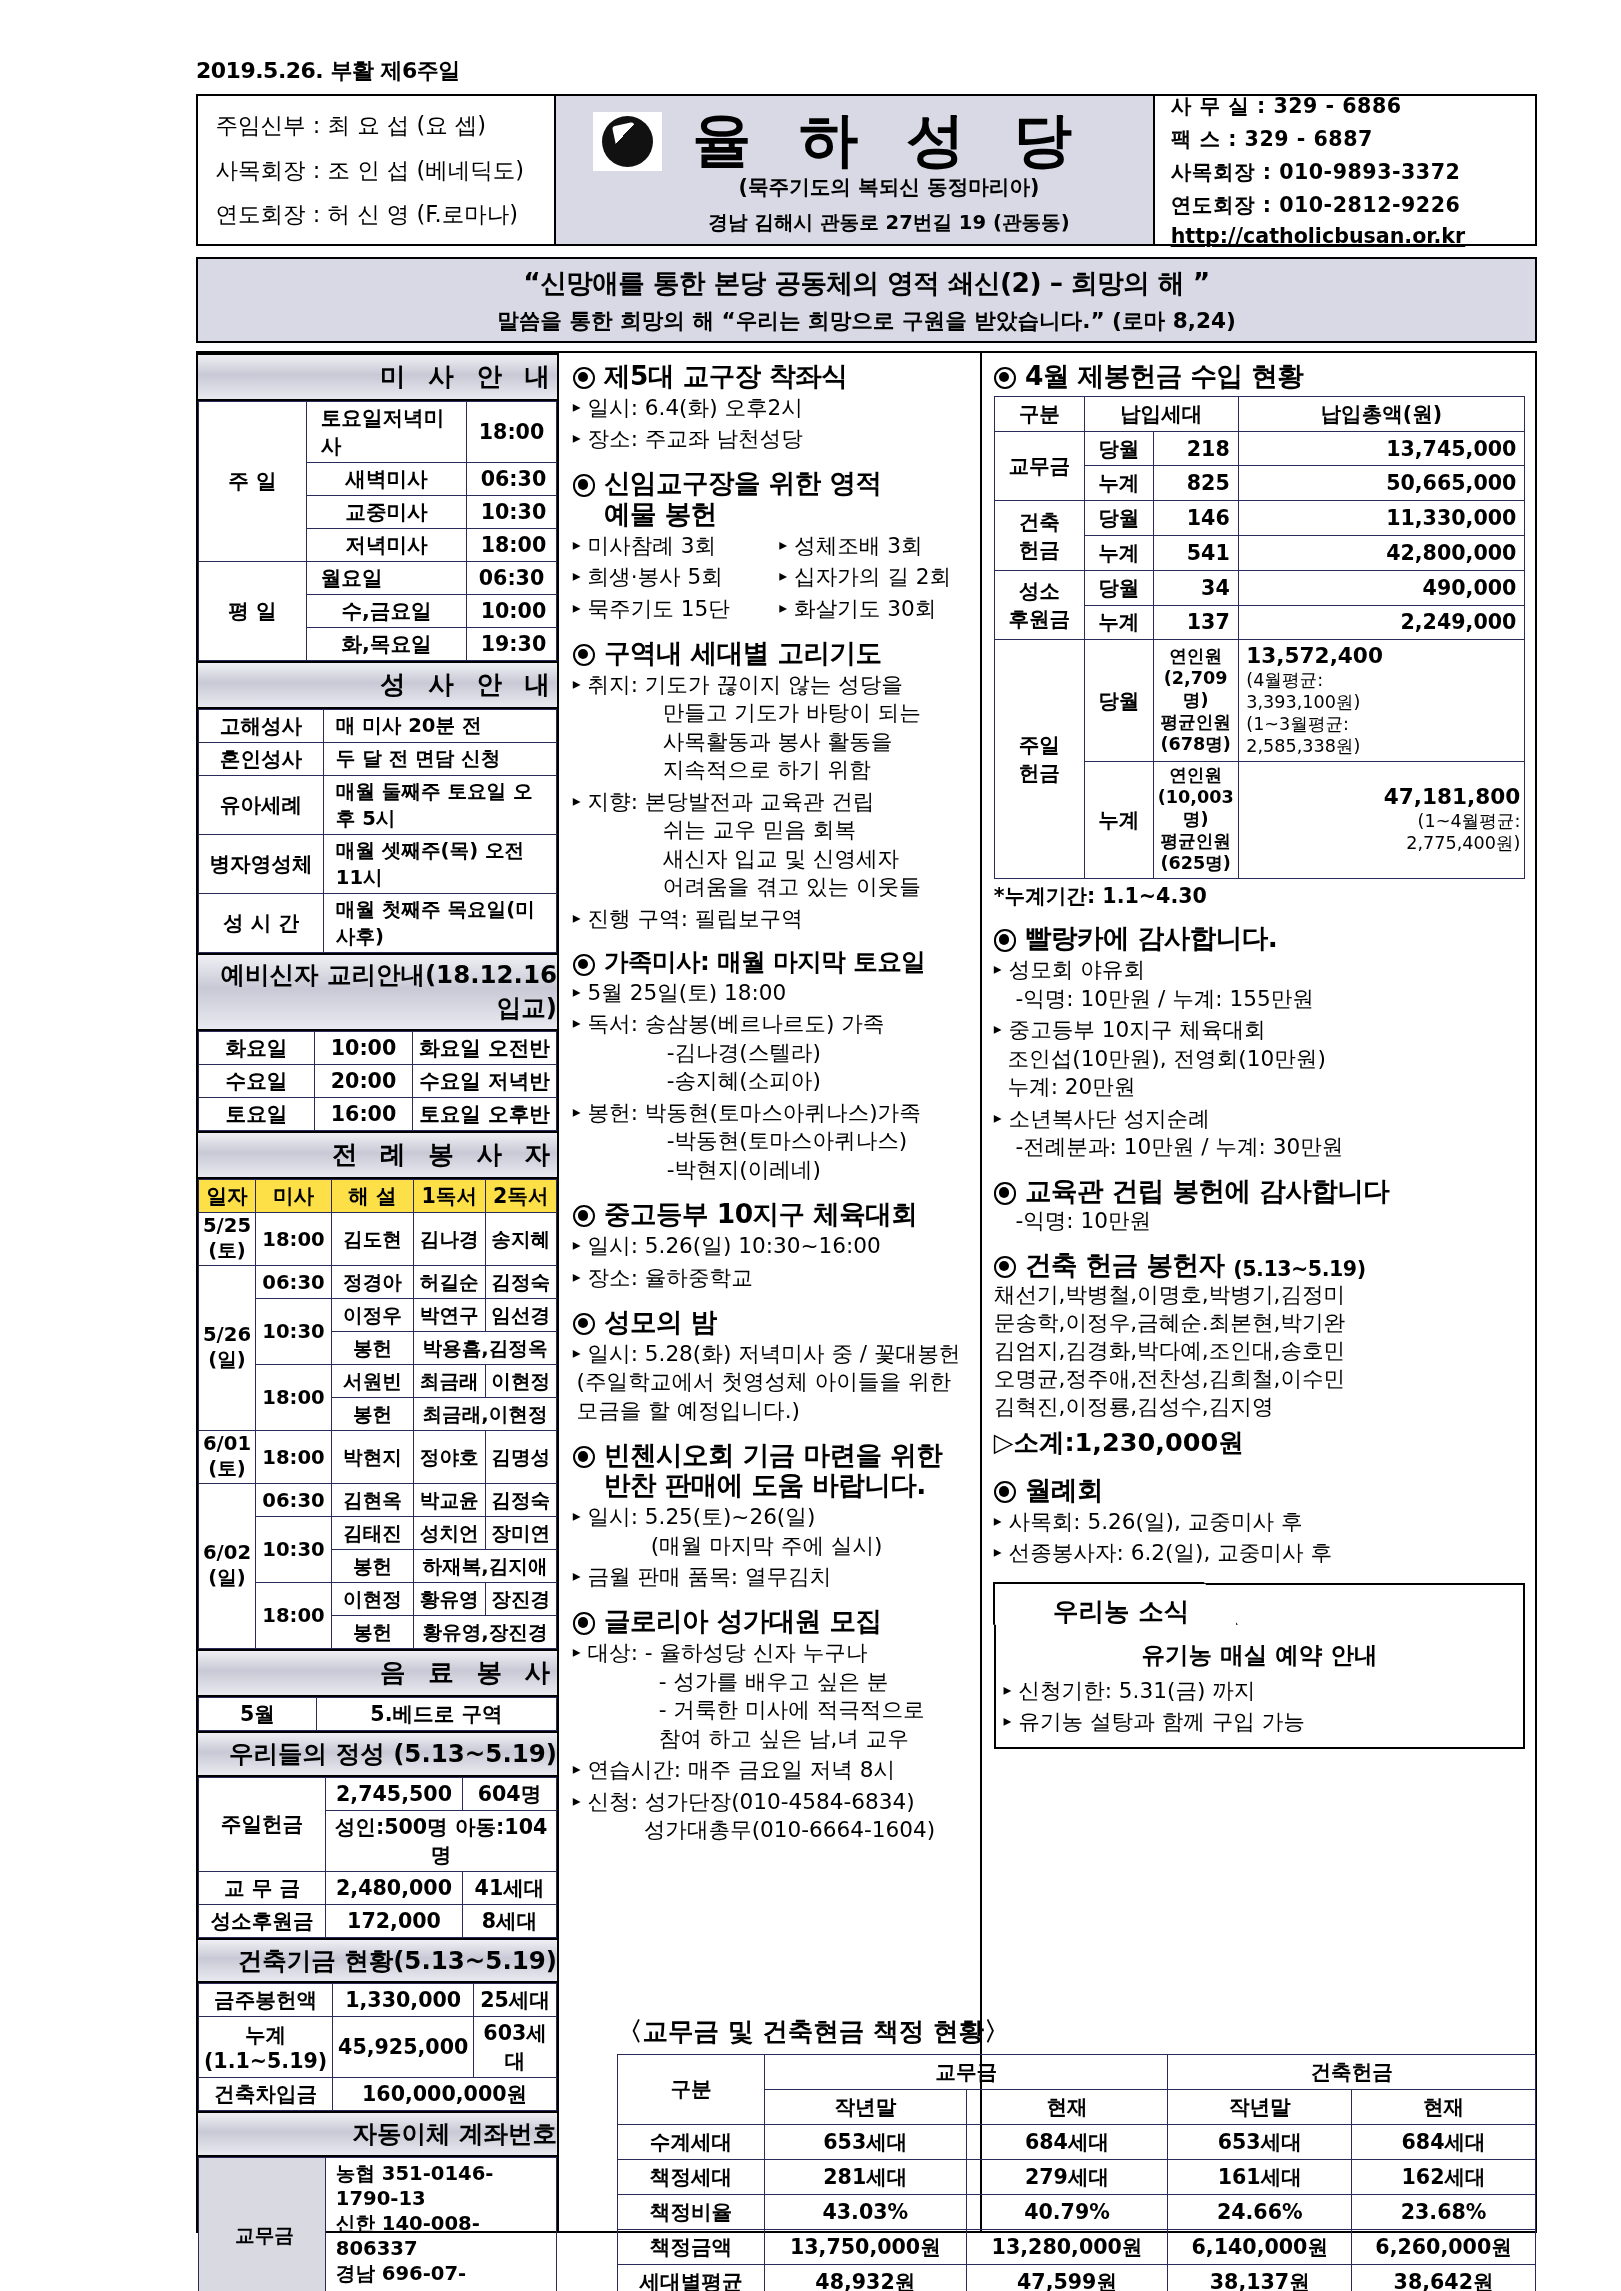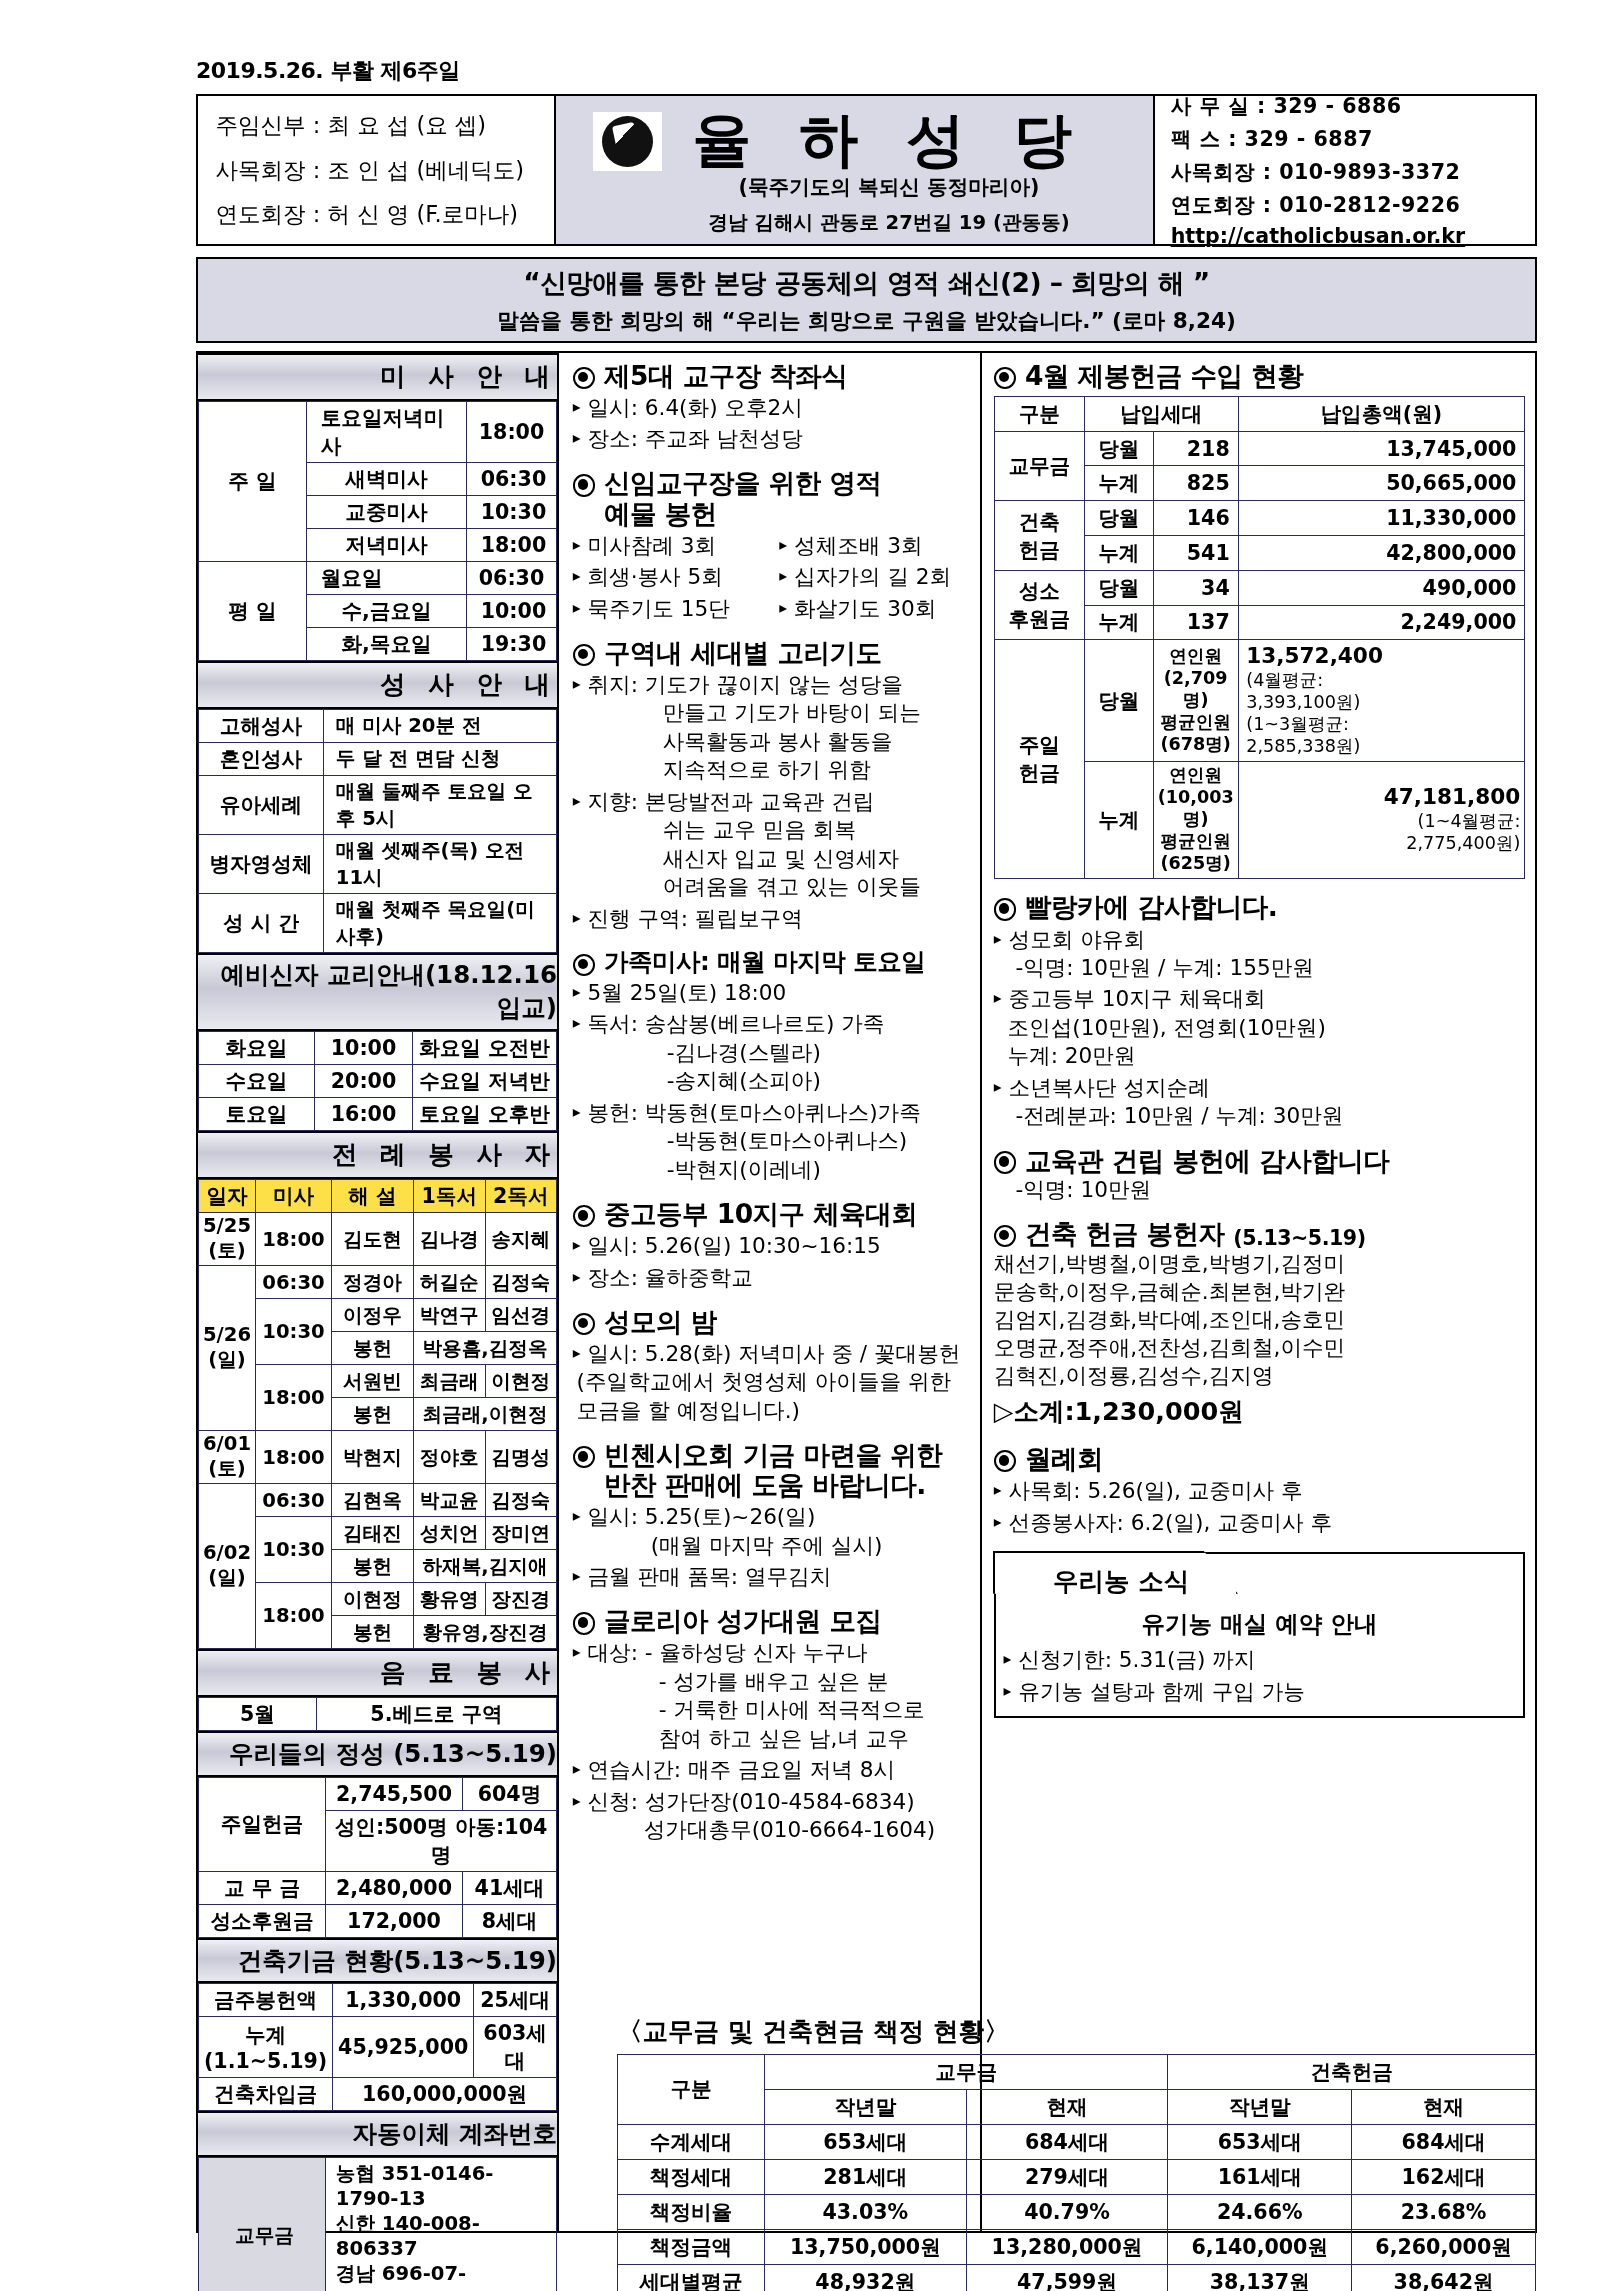--- a/index.html
+++ b/index.html
@@ -533,21 +533,21 @@
           <div class="sub" style="margin-left: 94px;">-박동현(토마스아퀴나스)
 -박현지(이레네)</div>
         </div>
         <div class="blk">
           <div class="h2">
             <span class="bullseye"></span>
             <span style="white-space: pre-line;">중고등부 10지구 체육대회</span>
           </div>
           <div class="li">
             <span class="tri">▸</span>
-            <span class="txt">일시: 5.26(일) 10:30~16:15</span>
+            <span class="txt">일시: 5.26(일) 10:30~16:00</span>
           </div>
           <div class="li">
             <span class="tri">▸</span>
             <span class="txt">장소: 율하중학교</span>
           </div>
         </div>
         <div class="blk">
           <div class="h2">
             <span class="bullseye"></span>
             <span style="white-space: pre-line;">성모의 밤</span>
@@ -669,20 +669,21 @@
 평균인원
 (625명)</td>
               <td style="text-align:right;padding-left:15px;line-height:1.25">
                 <div style="font-weight: bold; font-size: 21.6px;">47,181,800</div>
                 <div style="font-size: 17.6px; white-space: pre-line; font-weight: normal;">(1~4월평균:
 2,775,400원)</div>
               </td>
             </tr>
           </tbody>
       </table>
+      <div class="note">*누계기간: 1.1~4.30</div>
 
       <div id="right-blocks" style="margin-top:13.7px">
           <div class="blk">
             <div class="h2">
               <span class="bullseye"></span>
               <span style="white-space: pre-line;">빨랑카에 감사합니다.</span>
             </div>
             <div class="li">
               <span class="tri">▸</span>
               <span class="txt">성모회 야유회</span>

